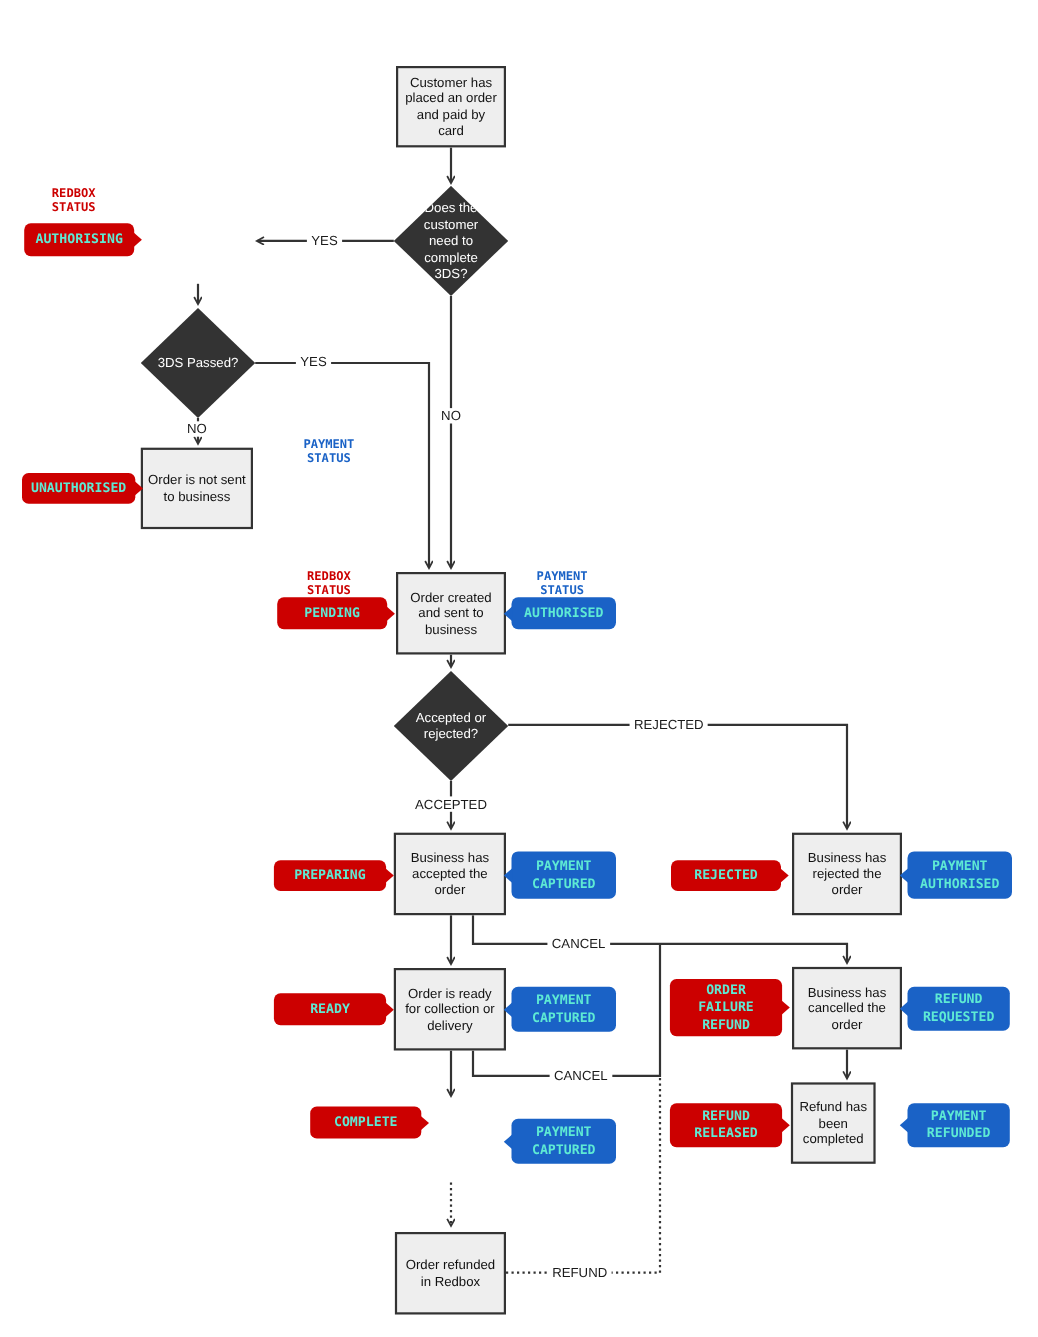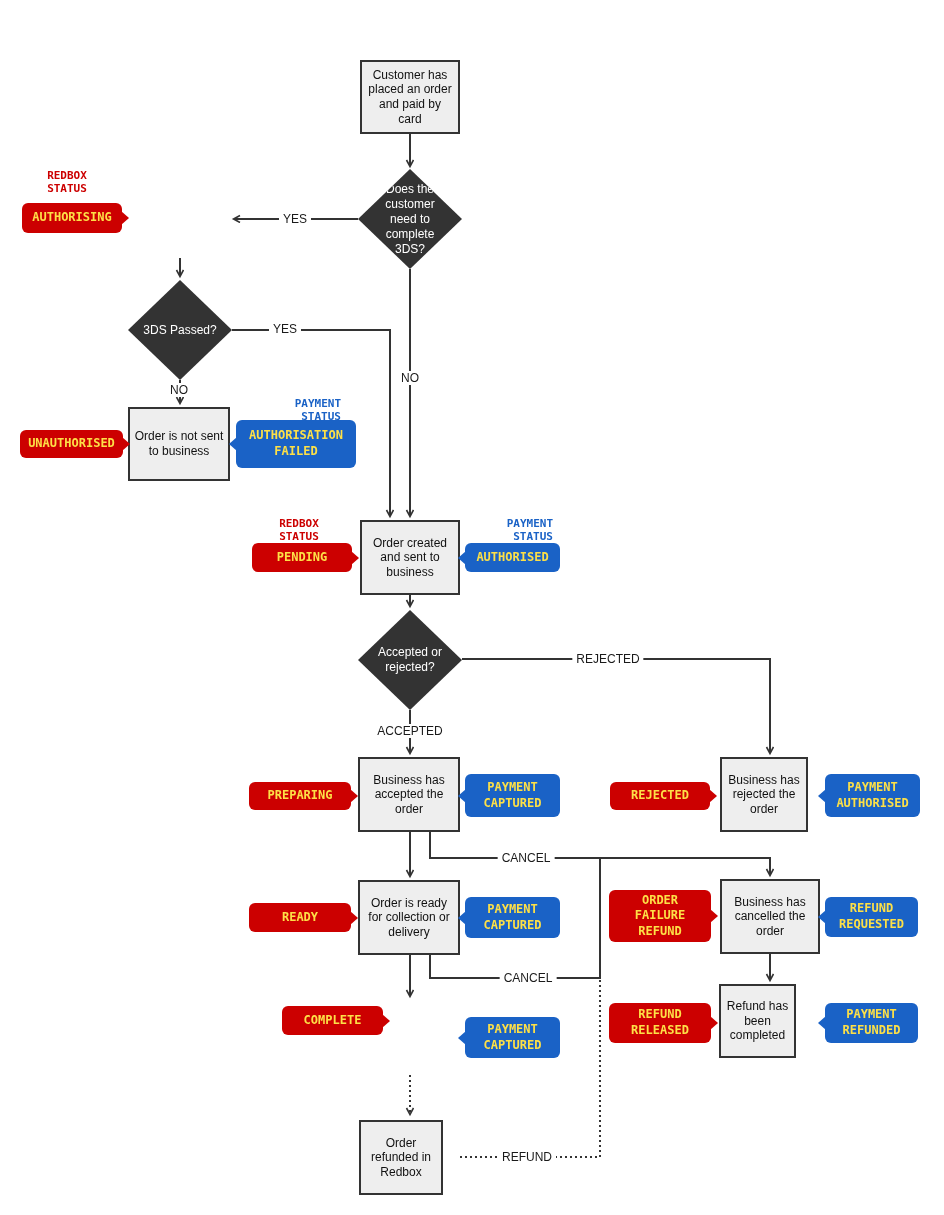--- a/index.html
+++ b/index.html
@@ -54,21 +54,21 @@
     position: absolute;
     z-index: 3;
     display: flex;
     align-items: center;
     justify-content: center;
     text-align: center;
     font-family: "DejaVu Sans Mono", "Liberation Mono", monospace;
     font-weight: bold;
     font-size: 12px;
     line-height: 1.3;
-    color: #fde047;
+    color: #5eead4;
     border-radius: 6px;
     box-sizing: border-box;
     padding: 2px 8px;
   }
   .badge.red  { background: var(--redbox-red, #cc0000); }
   .badge.blue { background: var(--payment-blue, #1a62c6); }
   .badge::after {
     content: "";
     position: absolute;
     top: 50%;
@@ -84,21 +84,21 @@
     position: absolute;
     z-index: 3;
     width: 84px;
     text-align: center;
     font-family: "DejaVu Sans Mono", "Liberation Mono", monospace;
     font-weight: bold;
     font-size: 11px;
     line-height: 1.15;
   }
   .status-header.red  { color: var(--redbox-red, #cc0000); }
-  .status-header.blue { color: var(--payment-blue, #1a62c6); text-align: right; }
+  .status-header.blue { color: var(--payment-blue, #1a62c6); }
 
   .edge-label {
     position: absolute;
     z-index: 4;
     transform: translate(-50%, -50%);
     background: var(--page-bg, #ffffff);
     padding: 0 4px;
     font-size: 12px;
     color: #1a1a1a;
     white-space: nowrap;
@@ -130,46 +130,45 @@
     <path d="M410,955 V996" marker-end="url(#arrowhead)"></path>
     <path d="M770,954 V980" marker-end="url(#arrowhead)"></path>
     <path d="M410,1075 V1114" class="dotted" marker-end="url(#arrowhead)"></path>
     <path d="M460,1157 H600 V979" class="dotted"></path>
   </svg>
 
   <div class="node" style="left:360px; top:60px; width:100px; height:74px;">Customer has placed an order and paid by card</div>
   <div class="node" style="left:128px; top:407px; width:102px; height:74px;">Order is not sent to business</div>
   <div class="node" style="left:360px; top:520px; width:100px; height:75px;">Order created and sent to business</div>
   <div class="node" style="left:358px; top:757px; width:102px; height:75px;">Business has accepted the order</div>
-  <div class="node" style="left:720px; top:757px; width:88px; height:75px;">Business has rejected the order</div>
+  <div class="node" style="left:720px; top:757px; width:100px; height:75px;">Business has rejected the order</div>
   <div class="node" style="left:358px; top:880px; width:102px; height:75px;">Order is ready for collection or delivery</div>
   <div class="node" style="left:720px; top:879px; width:100px; height:75px;">Business has cancelled the order</div>
   <div class="node" style="left:719px; top:984px; width:77px; height:74px;">Refund has been completed</div>
-  <div class="node" style="left:359px; top:1120px; width:84px; height:75px;">Order refunded in Redbox</div>
+  <div class="node" style="left:359px; top:1120px; width:101px; height:75px;">Order refunded in Redbox</div>
 
   <div class="decision" style="left:358px; top:169px; width:104px; height:100px;">Does the customer need to complete 3DS?</div>
   <div class="decision" style="left:128px; top:280px; width:104px; height:100px;">3DS Passed?</div>
   <div class="decision" style="left:358px; top:610px; width:104px; height:100px;">Accepted or rejected?</div>
 
   <div class="status-header red" style="left:25px;  top:170px;">REDBOX STATUS</div>
   <div class="status-header blue" style="left:257px; top:398px;">PAYMENT STATUS</div>
   <div class="status-header red" style="left:257px; top:518px;">REDBOX STATUS</div>
   <div class="status-header blue" style="left:469px; top:518px;">PAYMENT STATUS</div>
 
   <div class="badge red" style="left:22px;  top:203px; width:100px; height:30px;">AUTHORISING</div>
   <div class="badge red" style="left:20px;  top:430px; width:103px; height:28px; padding:2px 4px;">UNAUTHORISED</div>
   <div class="badge red" style="left:252px; top:543px; width:100px; height:29px;">PENDING</div>
   <div class="badge red" style="left:249px; top:782px; width:102px; height:28px;">PREPARING</div>
   <div class="badge red" style="left:610px; top:782px; width:100px; height:28px;">REJECTED</div>
   <div class="badge red" style="left:249px; top:903px; width:102px; height:29px;">READY</div>
   <div class="badge red" style="left:609px; top:890px; width:102px; height:52px; padding:2px 12px;">ORDER FAILURE REFUND</div>
   <div class="badge red" style="left:250px; top:1006px; width:101px; height:29px;margin-left:32px;">COMPLETE</div>
   <div class="badge red" style="left:609px; top:1003px; width:102px; height:40px; padding:2px 12px;">REFUND RELEASED</div>
 
-  <div class="badge blue" style="left:236px; top:420px; width:120px; height:48px; padding:2px 6px;">AUTHORISATION FAILED</div>
   <div class="badge blue" style="left:465px; top:543px; width:95px; height:29px; padding:2px 4px;">AUTHORISED</div>
   <div class="badge blue" style="left:465px; top:774px; width:95px; height:43px;">PAYMENT CAPTURED</div>
   <div class="badge blue" style="left:825px; top:774px; width:95px; height:43px;">PAYMENT AUTHORISED</div>
   <div class="badge blue" style="left:465px; top:897px; width:95px; height:41px;">PAYMENT CAPTURED</div>
   <div class="badge blue" style="left:825px; top:897px; width:93px; height:40px;">REFUND REQUESTED</div>
   <div class="badge blue" style="left:465px; top:1017px; width:95px; height:41px;">PAYMENT CAPTURED</div>
   <div class="badge blue" style="left:825px; top:1003px; width:93px; height:40px;">PAYMENT REFUNDED</div>
 
   <div class="edge-label" style="left:295px; top:219px;">YES</div>
   <div class="edge-label" style="left:285px; top:329px;">YES</div>

